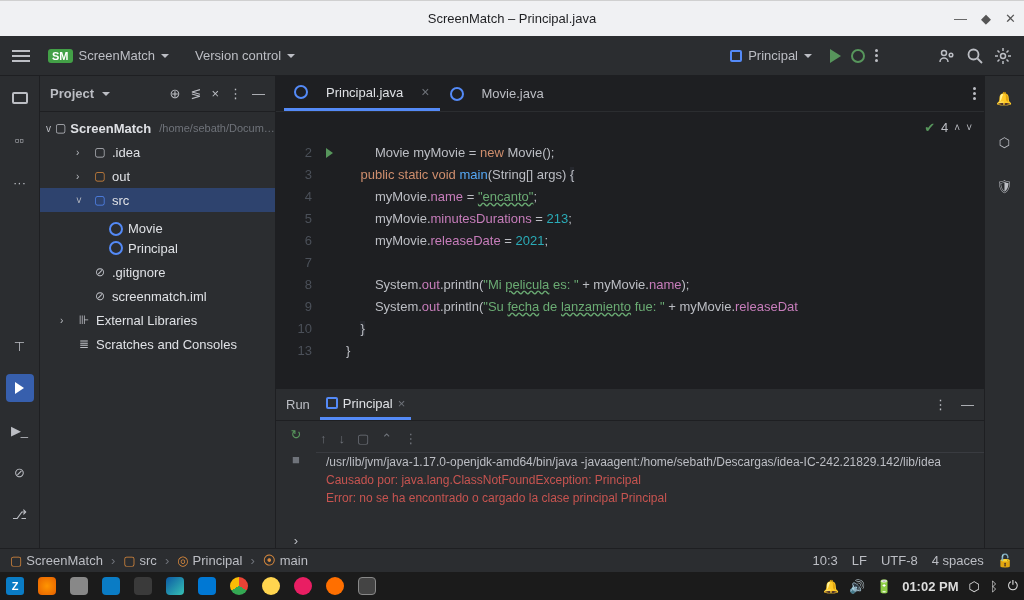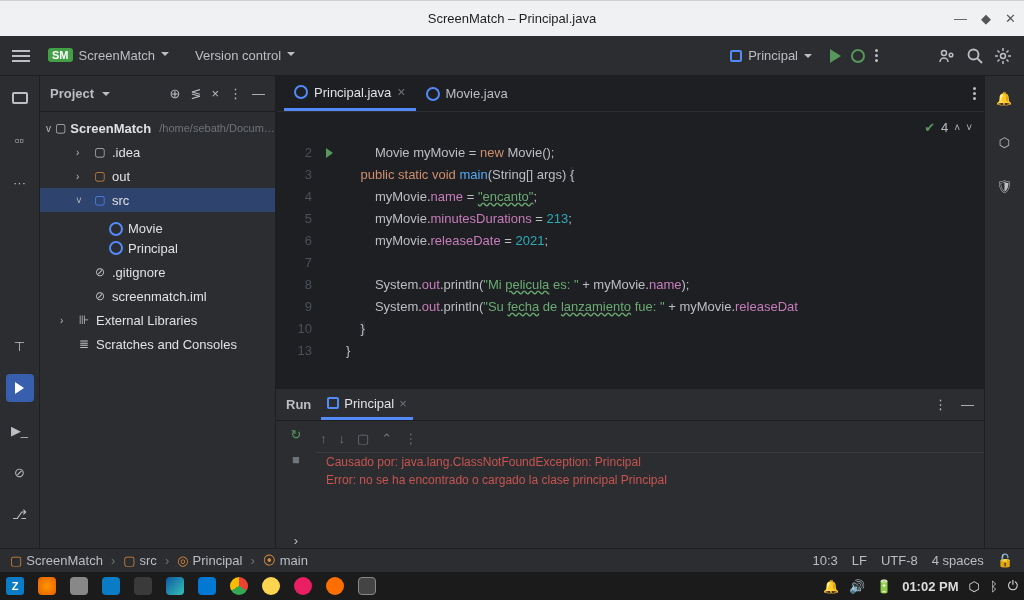--- a/index.html
+++ b/index.html
@@ -2,21 +2,21 @@
 <html><head>
 <meta charset="utf-8">
 <style>
 *{box-sizing:border-box;margin:0;padding:0;font-family:-apple-system,"Segoe UI",sans-serif;font-size:13px}
 body{width:1024px;height:600px;background:#1e1f22;color:#bcbec4;overflow:hidden;display:flex;flex-direction:column}
 .titlebar{height:36px;background:#f0f1f3;display:flex;align-items:center;justify-content:center;position:relative;color:#1e1f22;border-top:1px solid #d0d0d0}
 .titlebar-controls{position:absolute;right:8px;display:flex;gap:14px;font-size:14px;color:#555}
 .topbar{height:40px;background:#2b2d30;display:flex;align-items:center;padding:0 12px;gap:10px;border-bottom:1px solid #1e1f22}
 .burger{width:18px;display:flex;flex-direction:column;gap:3px}
 .burger span{height:2px;background:#bcbec4}
-.project-chip{display:flex;align-items:flex-start;gap:6px;padding:4px 8px;border-radius:4px}
+.project-chip{display:flex;align-items:center;gap:6px;padding:4px 8px;border-radius:4px}
 .badge{background:#43a047;color:#fff;padding:1px 4px;border-radius:3px;font-size:11px;font-weight:600}
 .chev{border:4px solid transparent;border-top-color:#bcbec4;margin-top:4px}
 .spacer{flex:1}
 .run-config{display:flex;align-items:center;gap:6px;padding:4px 8px;border-radius:4px}
 .sq-icon{width:12px;height:12px;border:2px solid #548af7;border-radius:2px}
 .play-icon{width:0;height:0;border-top:7px solid transparent;border-bottom:7px solid transparent;border-left:11px solid #57965c}
 .bug-icon{width:14px;height:14px;border:2px solid #57965c;border-radius:50%;position:relative}
 .dots-v{display:flex;flex-direction:column;gap:2px}
 .dots-v span{width:3px;height:3px;background:#bcbec4;border-radius:50%}
 .topbar .icon{width:18px;height:18px;display:flex;align-items:center;justify-content:center;color:#bcbec4}
@@ -35,21 +35,21 @@
 .tree-arrow{width:12px;font-size:10px;color:#bcbec4}
 .tree-ico{width:16px;display:flex;justify-content:center;font-size:12px}
 .folder{color:#bcbec4}
 .folder-out{color:#db8a3d}
 .folder-src{color:#548af7}
 .class-ico{width:14px;height:14px;border:2px solid #548af7;border-radius:50%}
 .tree-label{color:#dfe1e5}
 .tree-path{color:#6f737a;font-size:11px;margin-left:4px;overflow:hidden;text-overflow:ellipsis}
 .editor-area{flex:1;display:flex;flex-direction:column;background:#1e1f22;overflow:hidden}
 .tabs{height:36px;display:flex;align-items:center;padding-left:8px;border-bottom:1px solid #2b2d30;position:relative}
-.tab{display:flex;align-items:center;gap:6px;padding:12px 10px;height:100%;color:#bcbec4}
+.tab{display:flex;align-items:center;gap:18px;padding:12px 10px;height:100%;color:#bcbec4}
 .tab.active{border-bottom:3px solid #548af7;color:#dfe1e5}
 .tab .close{font-size:14px;color:#6f737a}
 .tabs-right{position:absolute;right:8px;display:flex;gap:10px;align-items:center}
 .editor-top-strip{height:30px;display:flex;align-items:center;padding:0 12px;position:relative}
 .inspection{position:absolute;right:12px;display:flex;gap:6px;align-items:center;font-size:11px;color:#bcbec4}
 .check{color:#57965c}
 .editor{flex:1;display:flex;font-family:"JetBrains Mono",Menlo,Consolas,monospace;font-size:13px;overflow:auto;position:relative}
 .gutter{width:44px;text-align:right;padding-right:8px;color:#4b5059}
 .gutter div{height:22px;line-height:22px}
 .gutter-icons{width:18px}
@@ -58,21 +58,21 @@
 .code .line{height:22px;line-height:22px;white-space:pre;padding-left:8px}
 .kw{color:#cf8e6d}
 .fld{color:#c77dbb}
 .str{color:#6aab73}
 .num{color:#2aacb8}
 .func{color:#56a8f5}
 .underline{text-decoration:underline;text-decoration-color:#6aab73;text-decoration-style:wavy}
 .highlight{background:#26282e}
 .run-panel{height:160px;background:#2b2d30;border-top:1px solid #1e1f22;display:flex;flex-direction:column}
 .run-header{height:32px;display:flex;align-items:center;padding:0 10px;gap:10px;border-bottom:1px solid #1e1f22}
-.run-header .title{font-weight:700}
+.run-header .title{font-weight:400}
 .run-tab{display:flex;align-items:center;gap:5px;height:100%;padding:0 6px;border-bottom:3px solid #548af7;color:#dfe1e5}
 .run-tools{margin-left:auto;display:flex;gap:14px;color:#bcbec4}
 .run-body{flex:1;display:flex;overflow:hidden}
 .run-left-tools{width:40px;display:flex;flex-direction:column;align-items:center;padding-top:6px;gap:10px}
 .run-output{flex:1;overflow:auto;font-family:Menlo,Consolas,monospace;padding:4px 0}
 .run-toolbar{height:28px;display:flex;align-items:center;gap:12px;padding-left:4px;color:#6f737a;border-bottom:1px solid #393b40}
 .out-line{padding:2px 10px;white-space:pre;font-size:12px}
 .out-err{color:#c75450}
 .statusbar{height:24px;background:#2b2d30;display:flex;align-items:center;font-size:12px;border-top:1px solid #1e1f22;padding:0 10px}
 .crumb{display:flex;align-items:center;gap:4px;color:#bcbec4}
@@ -330,20 +330,21 @@
         </div>
         <div class="run-output">
           <div class="run-toolbar">
             <span>↑</span>
             <span>↓</span>
             <span>▢</span>
             <span>⌃</span>
             <span>⋮</span>
           </div>
           <div id="run-output-lines">
+              <div class="out-line">/usr/lib/jvm/java-1.17.0-openjdk-amd64/bin/java -javaagent:/home/sebath/Descargas/idea-IC-242.21829.142/lib/idea</div>
               <div class="out-line out-err">Causado por: java.lang.ClassNotFoundException: Principal</div>
               <div class="out-line out-err">Error: no se ha encontrado o cargado la clase principal Principal</div>
             </div>
         </div>
       </div>
     </div>
   </div>
 
   <div class="right-rail">
     <div class="rail-btn">🔔</div>

